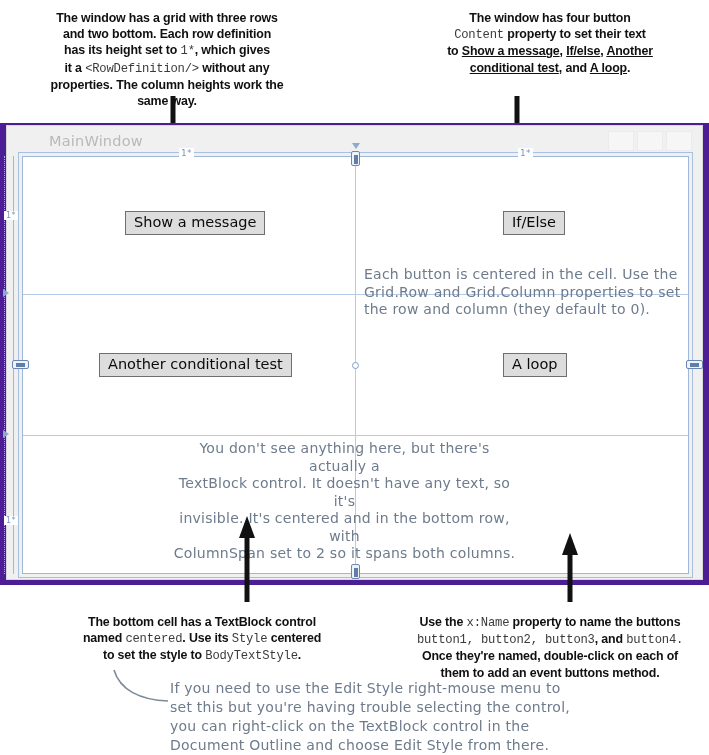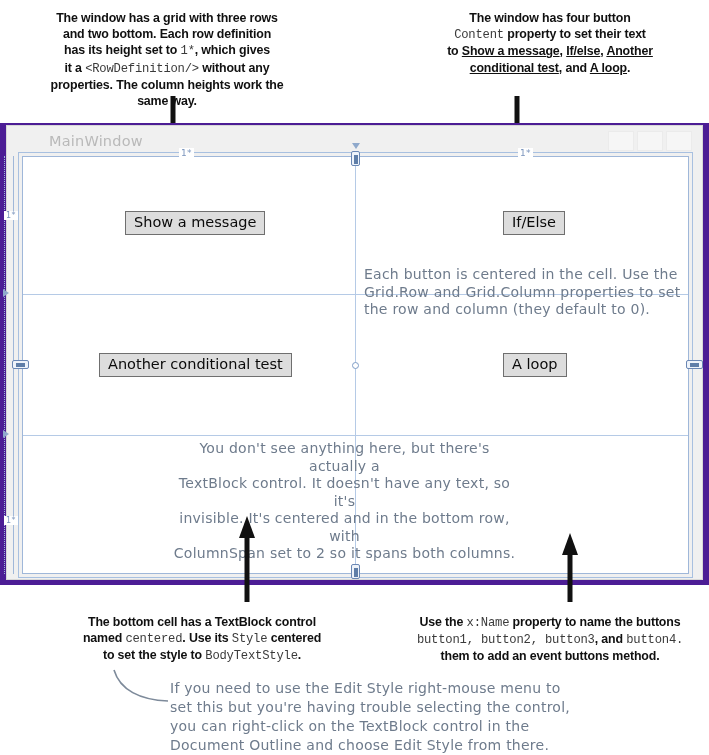--- a/index.html
+++ b/index.html
@@ -297,20 +297,21 @@
 
 <div class="note" id="note-bl" style="left:52px; top:606px; width:300px;">
     <div><span>The bottom cell has a TextBlock control</span></div>
     <div><span>named </span><span class="mono">centered</span><span>. Use its </span><span class="mono">Style</span><span> centered</span></div>
     <div><span>to set the style to </span><span class="mono">BodyTextStyle</span><span>.</span></div>
   </div>
 
 <div class="note" id="note-br" style="left:392px; top:606px; width:316px;">
     <div><span>Use the </span><span class="mono">x:Name</span><span> property to name the buttons</span></div>
     <div><span class="mono">button1</span><span class="mono">, </span><span class="mono">button2</span><span class="mono">, </span><span class="mono">button3</span><span>, and </span><span class="mono">button4</span><span class="mono">.</span></div>
+    <div><span>Once they're named, double-click on each of</span></div>
     <div><span>them to add an event buttons method.</span></div>
   </div>
 
 <svg class="arrow" style="left:110px; top:668px;" width="62" height="42" viewBox="0 0 62 42">
   <path d="M4 2 C 10 22, 30 32, 58 33" stroke="#7d8a9a" stroke-width="1.6" fill="none"></path>
 </svg>
 
 <div class="hand" id="hand-bot" style="left:170px; top:679px; width:420px; line-height:19px;">If you need to use the Edit Style right-mouse menu to
 set this but you're having trouble selecting the control,
 you can right-click on the TextBlock control in the

